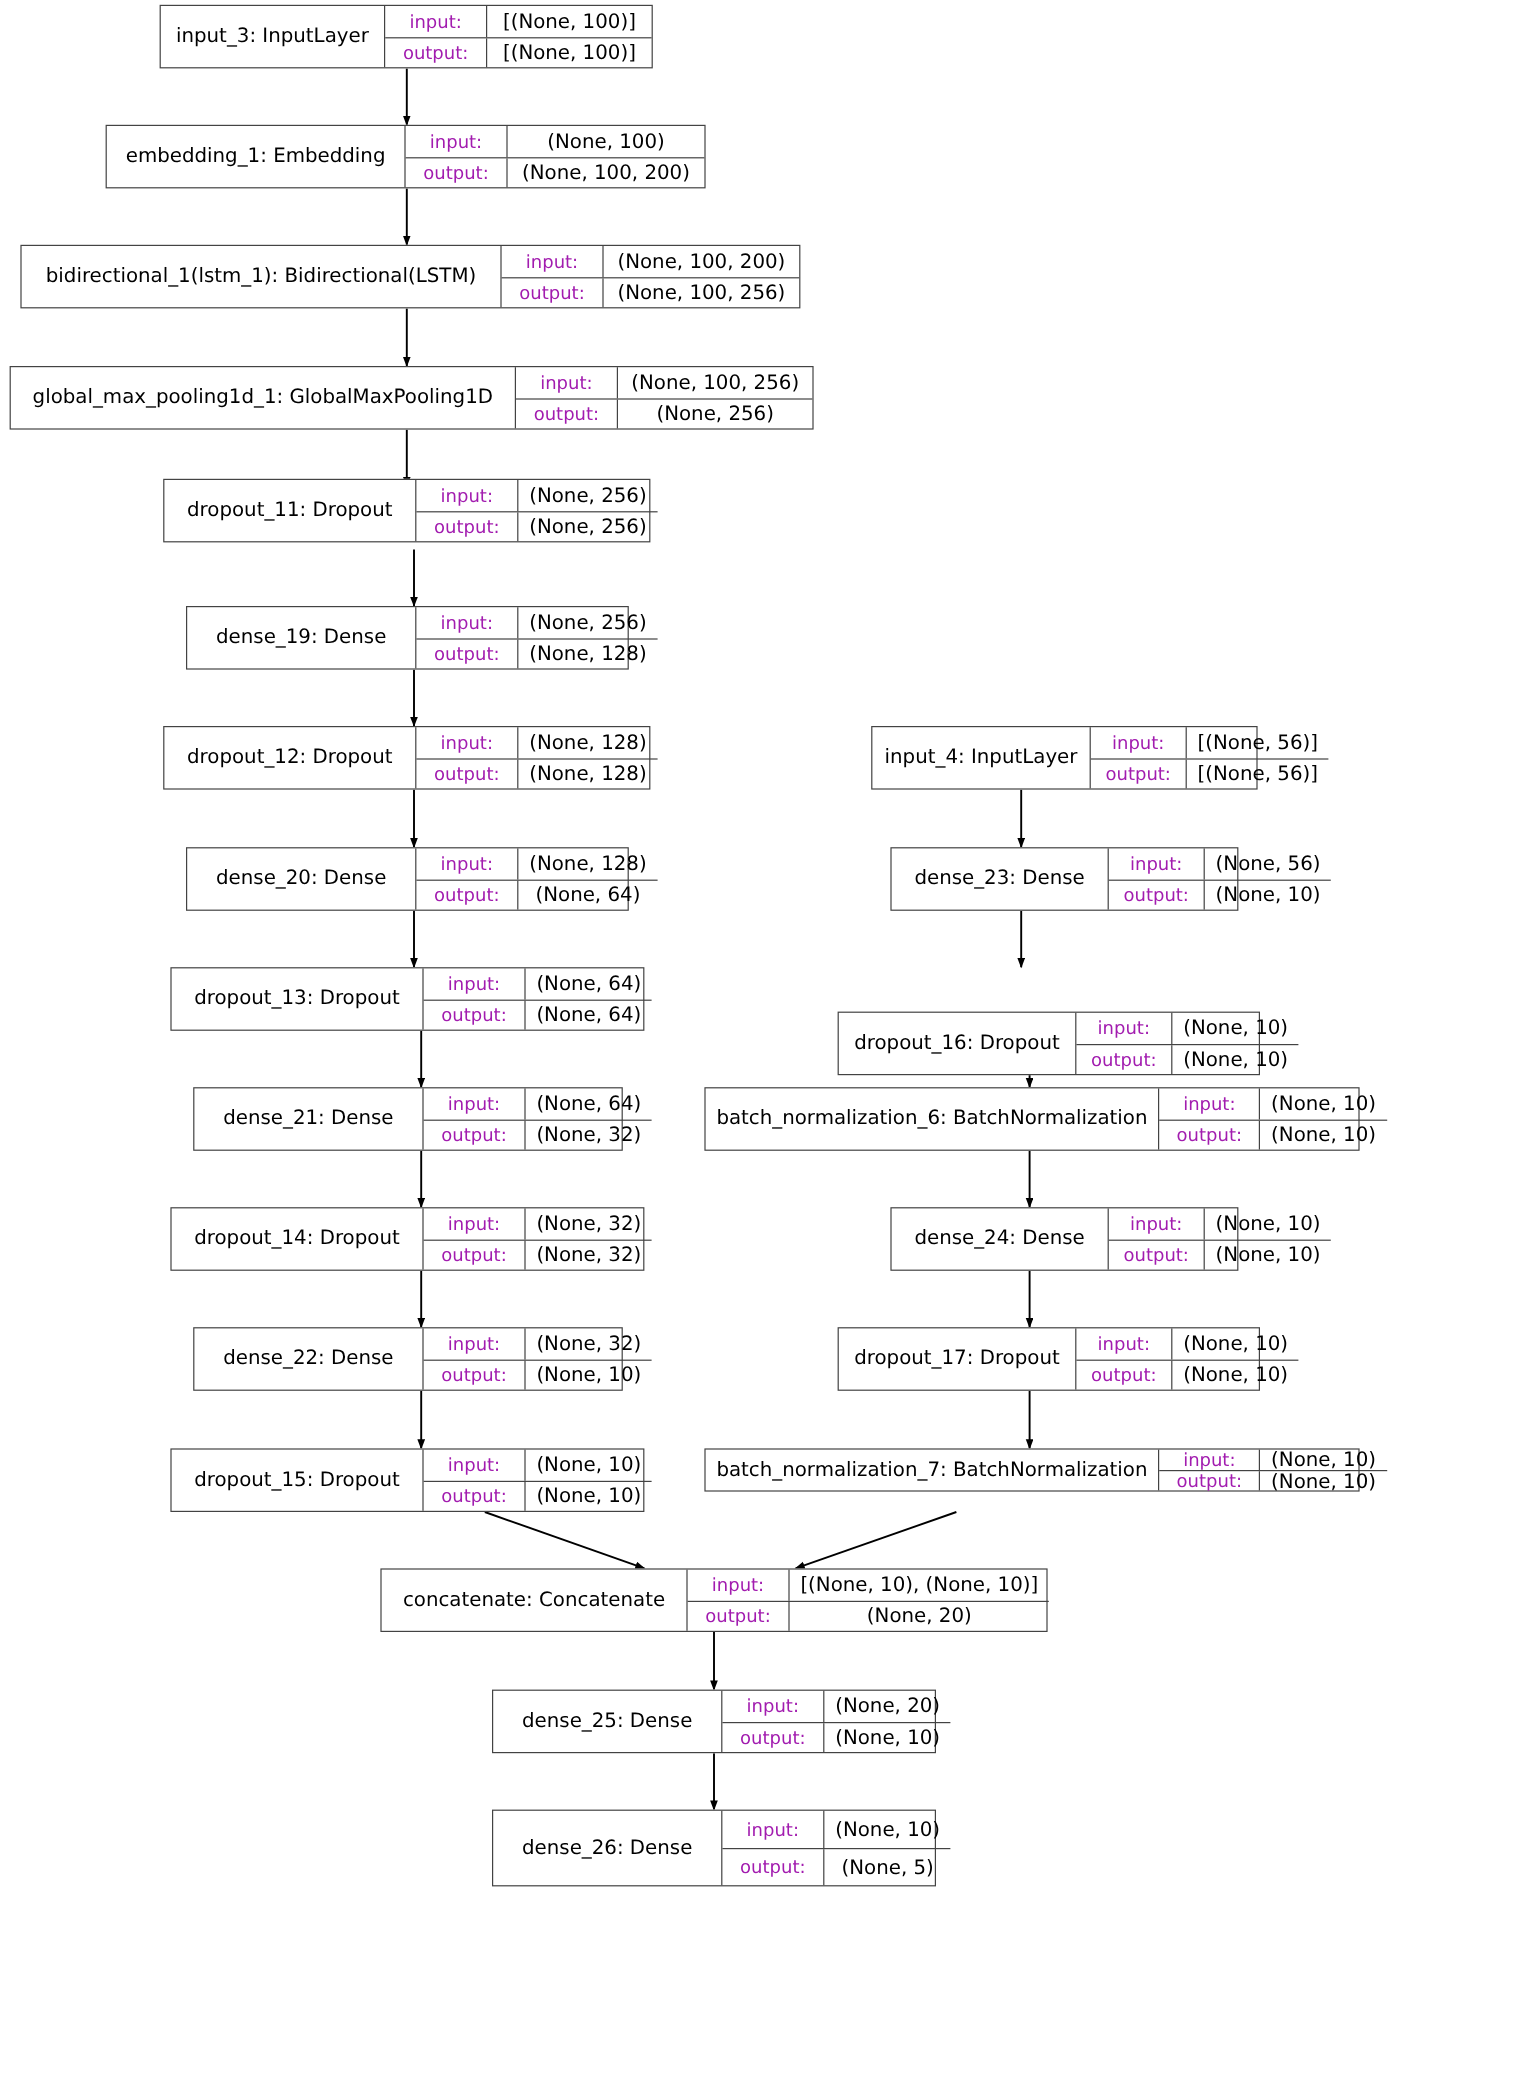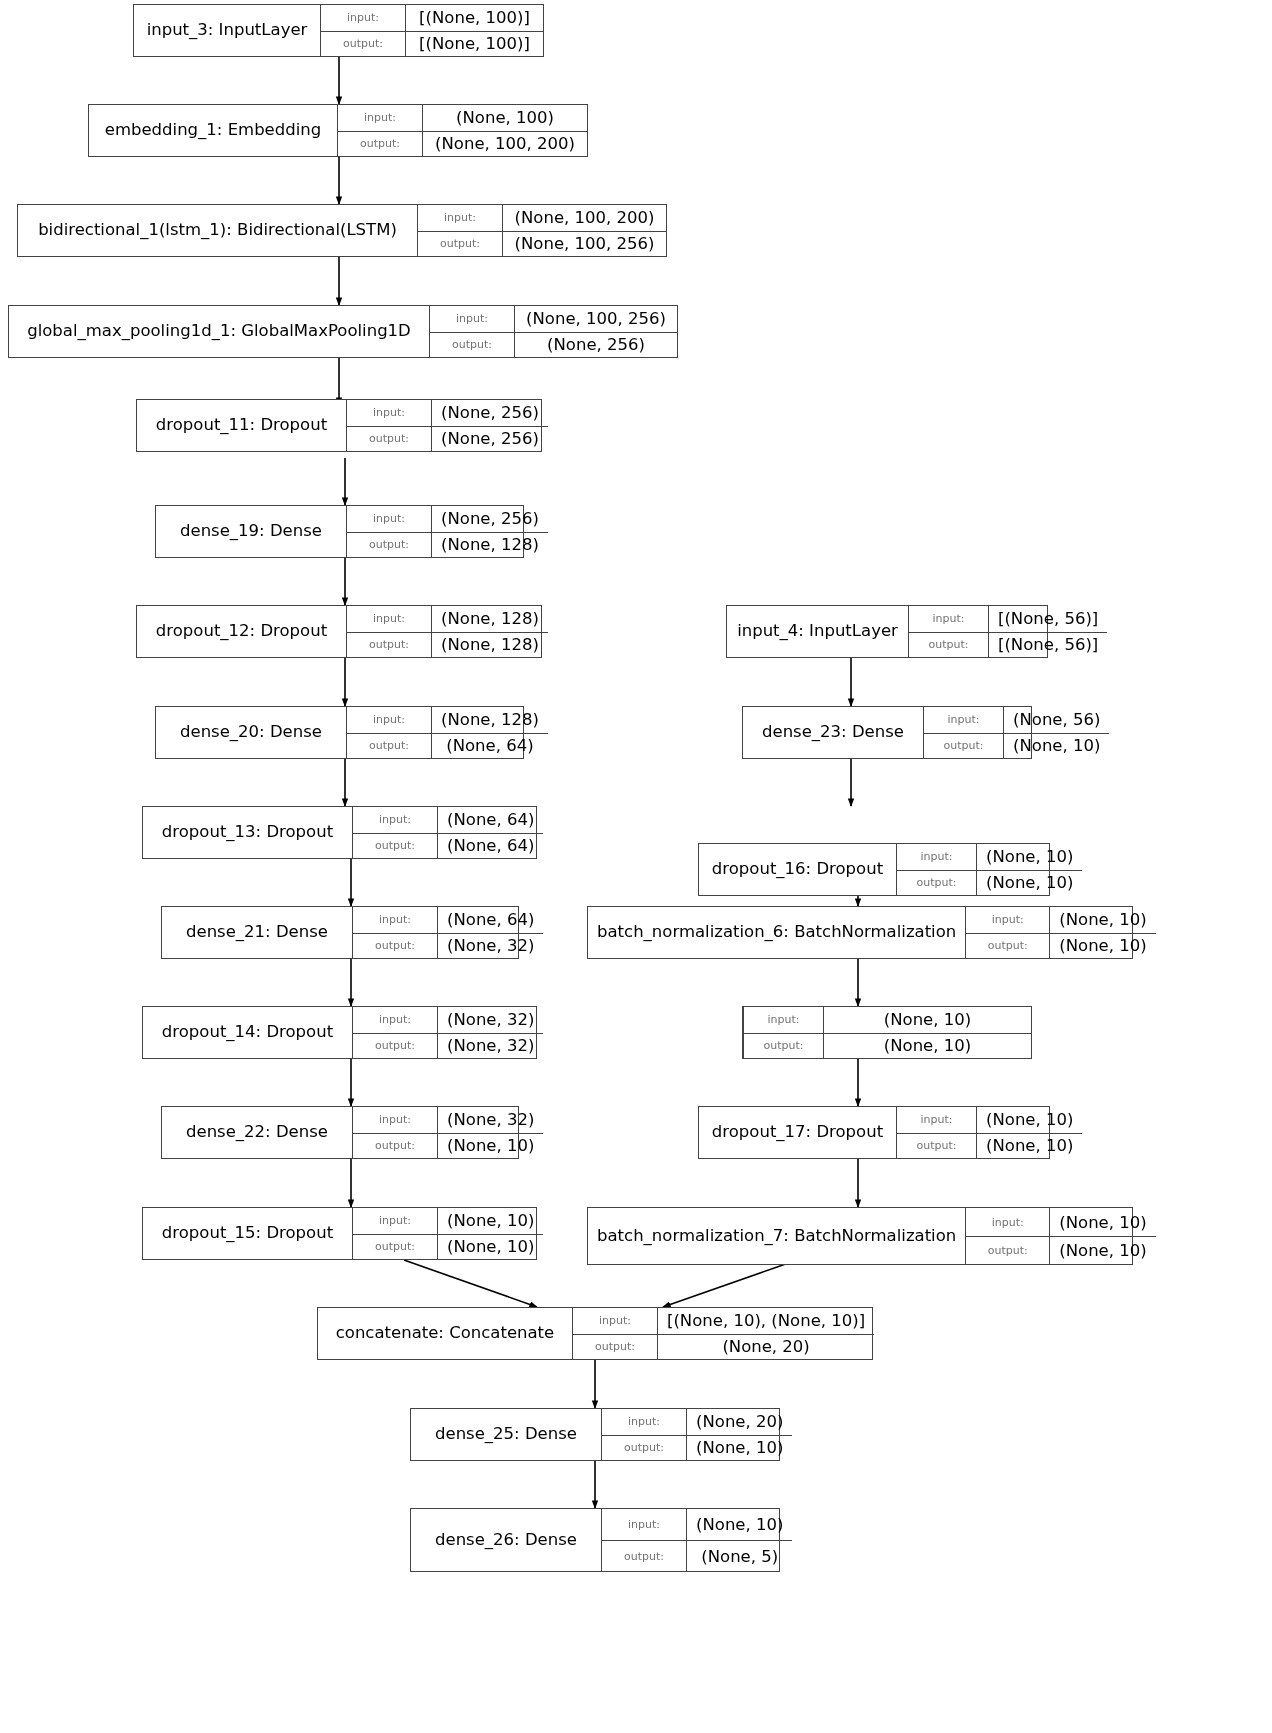--- a/index.html
+++ b/index.html
@@ -55,22 +55,22 @@
     min-height: 0;
   }
   .node .io-row + .io-row {
     border-top: 1.6px solid #434343;
   }
   .node .io-label {
     box-sizing: border-box;
     display: flex;
     align-items: center;
     justify-content: center;
-    font-size: 11px;
-    color: #737373;
+    font-size: 15px;
+    color: #a21caf;
     white-space: nowrap;
     padding: 0 7px;
     flex: 0 0 auto;
   }
   .node .io-val {
     box-sizing: border-box;
     display: flex;
     align-items: center;
     justify-content: center;
     border-left: 1.6px solid #434343;
@@ -339,20 +339,21 @@
           <div class="io-label" style="flex: 0 0 83px;">input:</div>
           <div class="io-val">(None, 10)</div>
         </div>
         <div class="io-row">
           <div class="io-label" style="flex: 0 0 83px;">output:</div>
           <div class="io-val">(None, 10)</div>
         </div>
       </div>
     </div>
     <div class="node" style="left: 742px; top: 1006px; width: 290px; height: 53px;">
+      <div class="name-cell" style="flex: 0 0 180px;">dense_24: Dense</div>
       <div class="io">
         <div class="io-row">
           <div class="io-label" style="flex: 0 0 79px;">input:</div>
           <div class="io-val">(None, 10)</div>
         </div>
         <div class="io-row">
           <div class="io-label" style="flex: 0 0 79px;">output:</div>
           <div class="io-val">(None, 10)</div>
         </div>
       </div>
@@ -363,21 +364,21 @@
         <div class="io-row">
           <div class="io-label" style="flex: 0 0 79px;">input:</div>
           <div class="io-val">(None, 10)</div>
         </div>
         <div class="io-row">
           <div class="io-label" style="flex: 0 0 79px;">output:</div>
           <div class="io-val">(None, 10)</div>
         </div>
       </div>
     </div>
-    <div class="node" style="left: 587px; top: 1207px; width: 546px; height: 58px;">
+    <div class="node" style="left: 587px; top: 1207px; width: 546px; height: 36px;">
       <div class="name-cell" style="flex: 0 0 366px;">batch_normalization_7: BatchNormalization</div>
       <div class="io">
         <div class="io-row">
           <div class="io-label" style="flex: 0 0 83px;">input:</div>
           <div class="io-val">(None, 10)</div>
         </div>
         <div class="io-row">
           <div class="io-label" style="flex: 0 0 83px;">output:</div>
           <div class="io-val">(None, 10)</div>
         </div>

